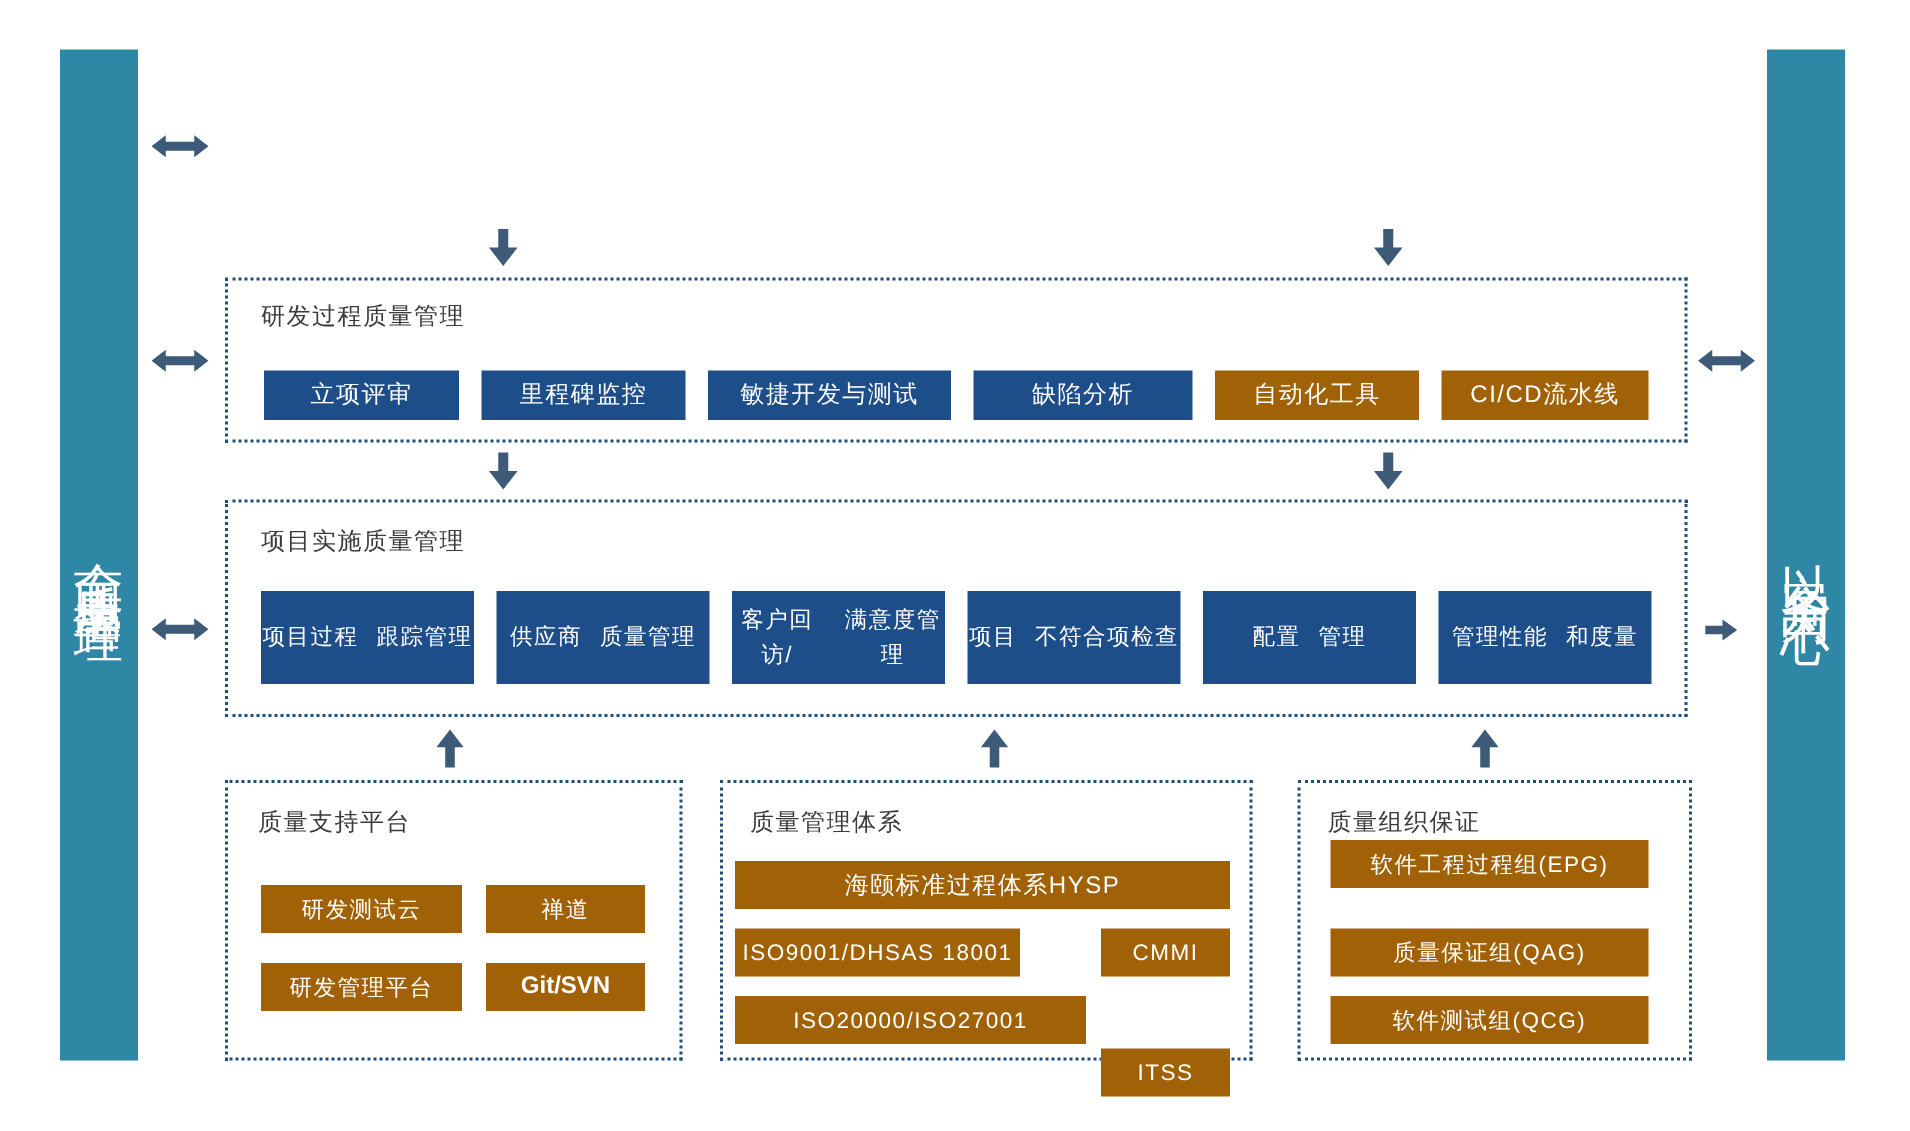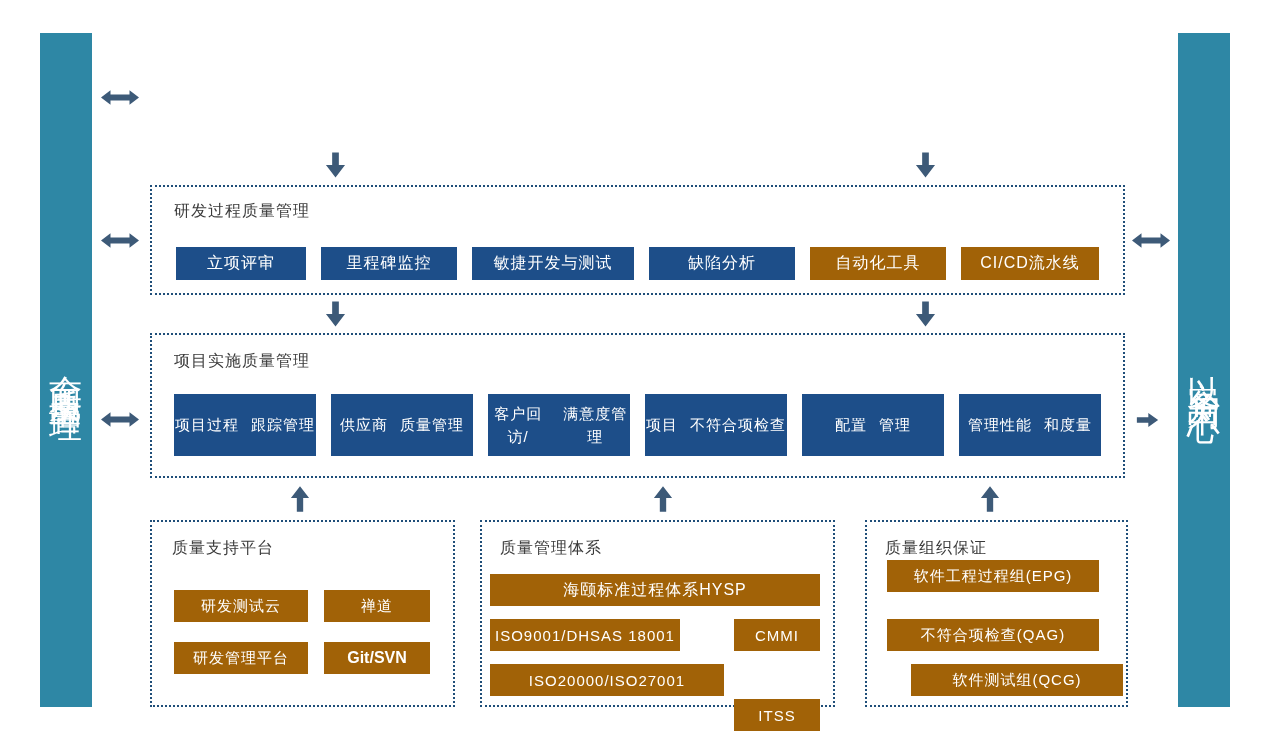--- a/index.html
+++ b/index.html
@@ -198,22 +198,22 @@
     <div class="chip teal mini" style="left:8px;  top:52px;  width:330px; font-size:16px;">海颐标准过程体系HYSP</div>
     <div class="chip teal mini" style="left:8px;  top:97px;  width:190px;">ISO9001/DHSAS 18001</div>
     <div class="chip teal mini" style="left:252px;top:97px;  width:86px;">CMMI</div>
     <div class="chip teal mini" style="left:8px;  top:142px; width:234px;">ISO20000/ISO27001</div>
     <div class="chip teal mini" style="left:252px;top:142px; width:86px;margin-top:35px;">ITSS</div>
   </div>
 
   <div class="sec sec-org">
     <div class="sec-title" style="left:18px;top:16px;">质量组织保证</div>
     <div class="chip teal mini" style="left:20px;top:38px;  width:212px;">软件工程过程组(EPG)</div>
-    <div class="chip teal mini" style="left:20px;top:97px;  width:212px;">不符合项检查(QAG)</div>
-    <div class="chip teal mini" style="left:20px;top:142px; width:212px;margin-left:24px;">软件测试组(QCG)</div>
+    <div class="chip teal mini" style="left:20px;top:97px;  width:212px;">质量保证组(QAG)</div>
+    <div class="chip teal mini" style="left:20px;top:142px; width:212px;">软件测试组(QCG)</div>
   </div>
 
   <div class="arrow" style="left:101px;top:88px;">
     <svg width="38" height="19" viewBox="0 0 44 22">
         <path d="M0 11 L11 2.5 V7.5 H33 V2.5 L44 11 L33 19.5 V14.5 H11 V19.5 Z"></path>
       </svg>
   </div>
   <div class="arrow" style="left:101px;top:231px;">
     <svg width="38" height="19" viewBox="0 0 44 22">
         <path d="M0 11 L11 2.5 V7.5 H33 V2.5 L44 11 L33 19.5 V14.5 H11 V19.5 Z"></path>

